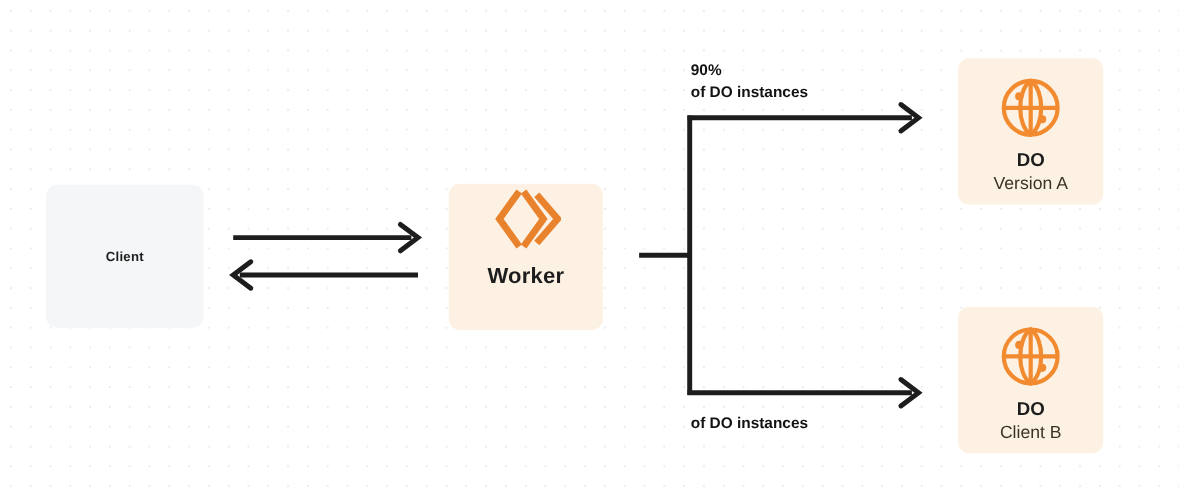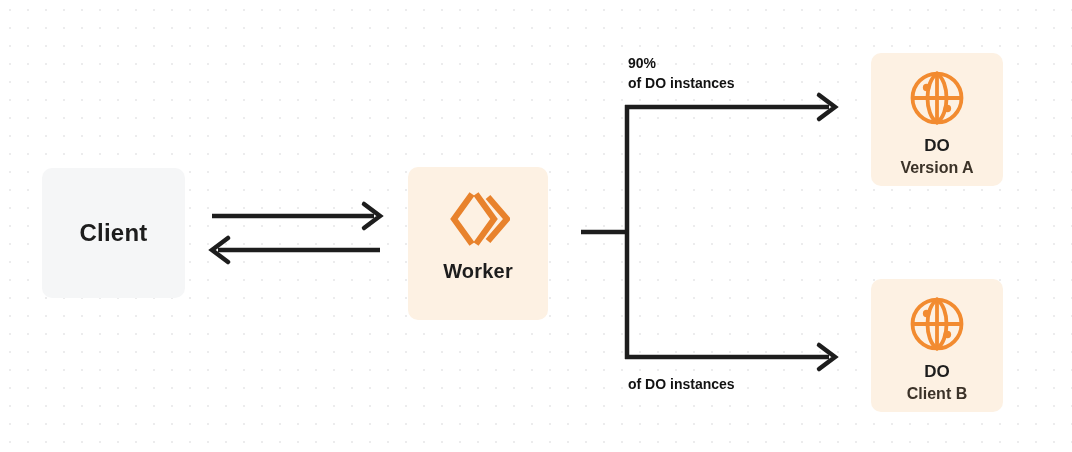--- a/index.html
+++ b/index.html
@@ -44,35 +44,34 @@
 
   
   .node-client {
     left: 42px;
     top: 168px;
     width: 143px;
     height: 130px;
     background: #f5f6f7;
   }
   .client-label {
-    font-size: 24px;
+    font-size: 12px;
     font-weight: bold;
     color: #1d1d1d;
     letter-spacing: 0.2px;
   }
 
   
   .node-worker {
     left: 408px;
     top: 167px;
     width: 140px;
-    height: 153px;
+    height: 133px;
     background: #fdf1e3;
     justify-content: flex-start;
-    padding-top: 20px;
   }
   .worker-icon {
     width: 64px;
     height: 64px;
     display: block;
   }
   .worker-label {
     font-size: 20px;
     font-weight: bold;
     color: #1d1d1d;
@@ -99,21 +98,21 @@
   }
   .do-title {
     font-size: 17px;
     font-weight: bold;
     color: #1d1d1d;
     margin-top: 10px;
     line-height: 1.1;
   }
   .do-subtitle {
     font-size: 16px;
-    font-weight: bold;
+    font-weight: normal;
     color: #3b3228;
     margin-top: 3px;
     line-height: 1.15;
   }
 
   
   .edge-label {
     position: absolute;
     text-align: left;
     font-size: 14px;

